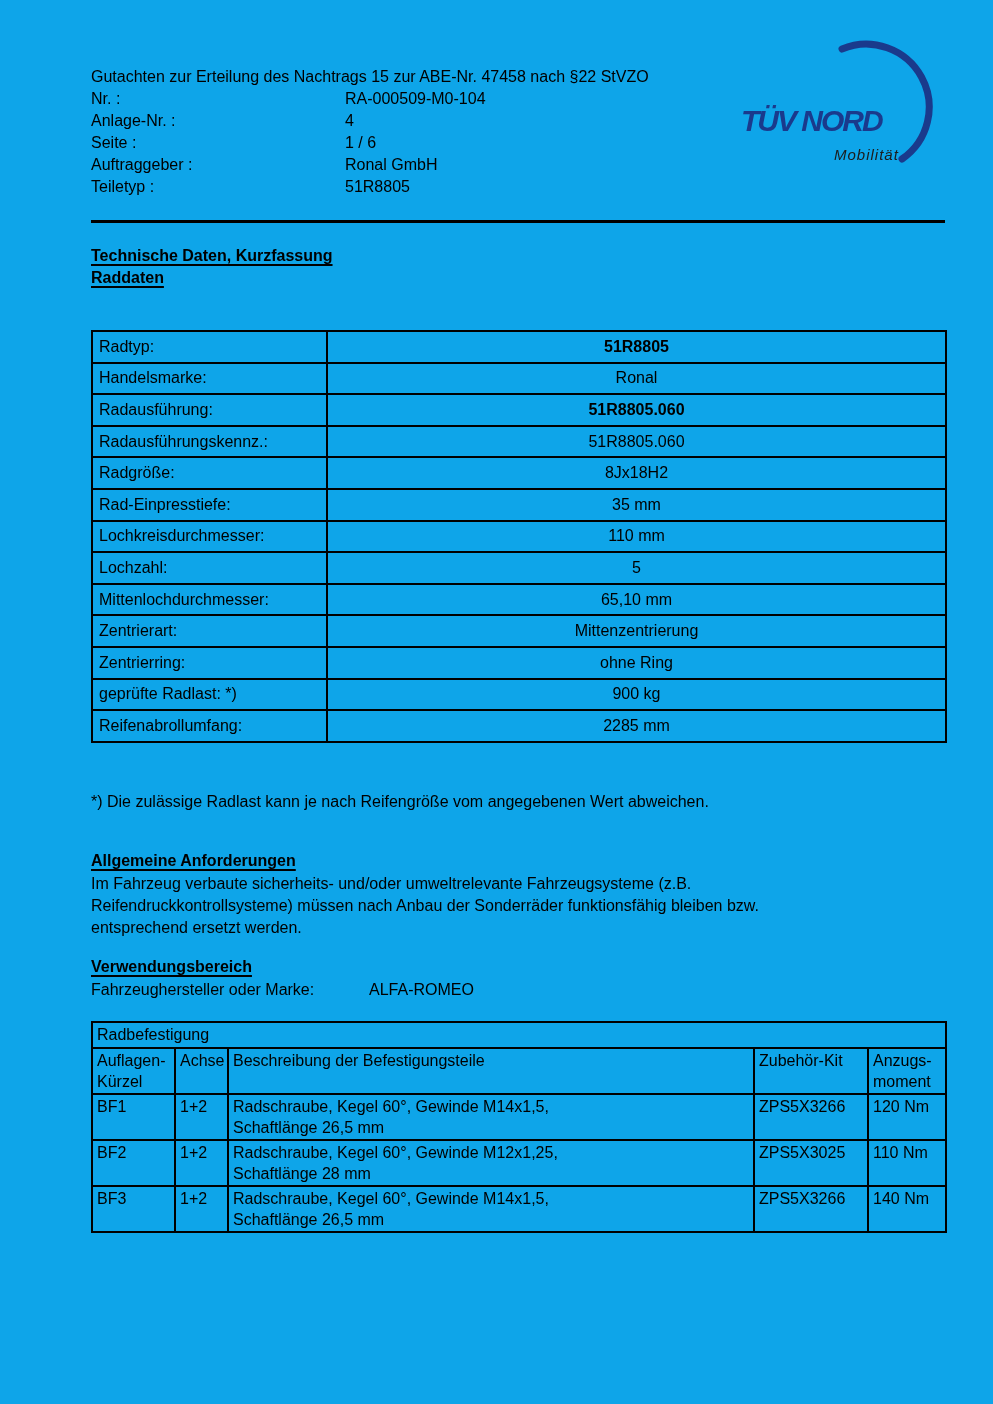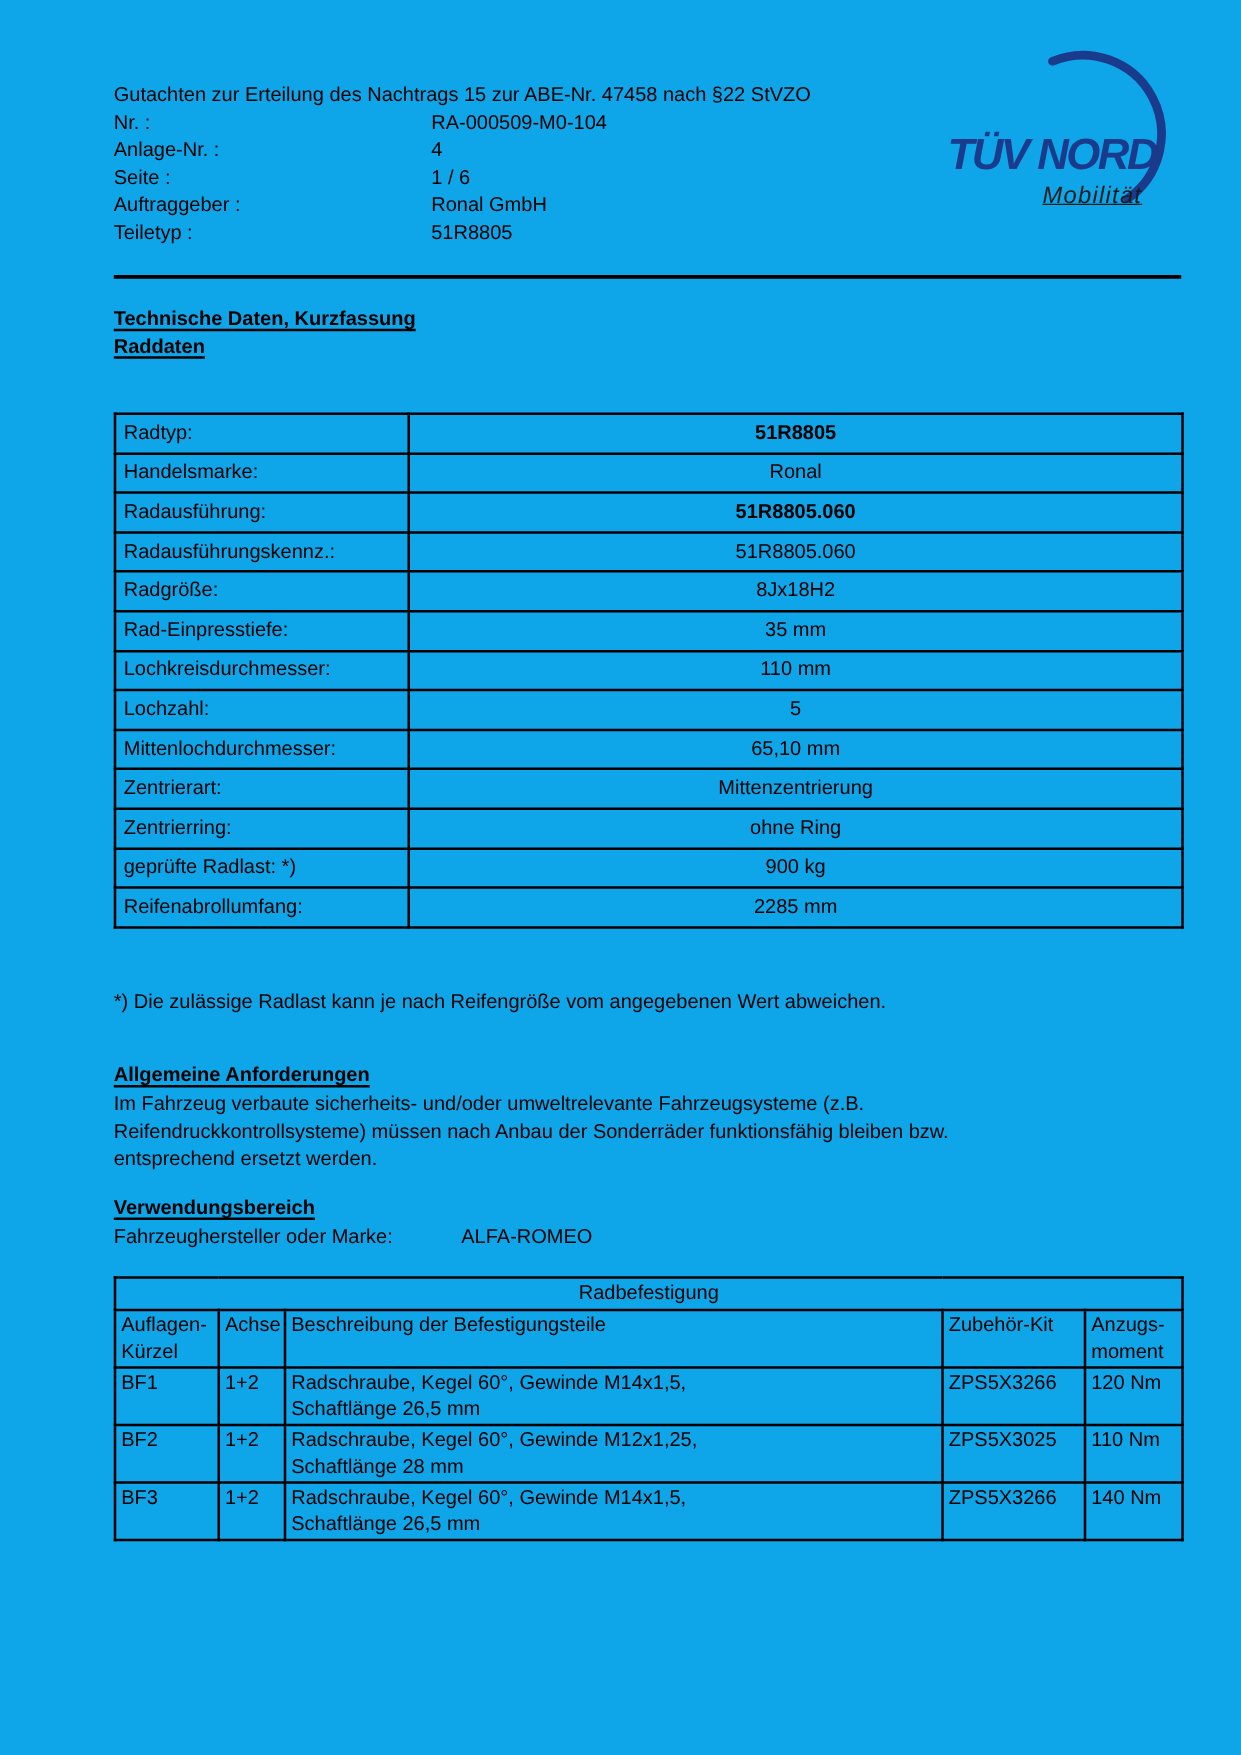--- a/index.html
+++ b/index.html
@@ -24,38 +24,37 @@
     width: 640px;
   }
   .hfield { display: flex; gap: 20px; }
   .hlabel { width: 234px; flex: none; }
 
   
   .logo { position: absolute; left: 741px; top: 38px; width: 215px; height: 138px; }
   .logo svg { position: absolute; left: 0; top: 0; }
   .brand {
     position: absolute;
-    left: 17px;
+    left: 0px;
     top: 66px;
-    font-size: 35px;
+    font-size: 30px;
     font-weight: bold;
     font-style: italic;
     letter-spacing: -2px;
     white-space: nowrap;
   }
   .tagline {
     position: absolute;
     left: 93px;
     top: 108px;
-    font-size: 19px;
+    font-size: 15px;
     font-style: italic;
     letter-spacing: 1px;
     color: #1c1c1c;
     white-space: nowrap;
-    text-decoration: underline;
   }
 
   .rule { position: absolute; left: 91px; top: 220px; width: 854px; height: 3px; background: #000; }
 
   .sec-block { position: absolute; left: 91px; line-height: 22px; }
   .sec-title {
     font-weight: bold;
     text-decoration: underline;
     text-decoration-thickness: 2px;
     text-underline-offset: 3px;
@@ -98,21 +97,21 @@
   #fastening-table td, #fastening-table th {
     border: 2px solid #000;
     vertical-align: top;
     text-align: left;
     font-weight: normal;
     padding: 1px 4px;
     line-height: 21px;
     white-space: pre-line;
     overflow: hidden;
   }
-  #fastening-table .title-cell { height: 22px; text-align: center; }
+  #fastening-table .title-cell { height: 22px; }
   #fastening-table .head-row th { height: 39px; }
   #fastening-table .data-row td { height: 41px; }
 </style>
 </head>
 <body>
 
 <div class="page">
 
   <div class="header-text">
     <div>Gutachten zur Erteilung des Nachtrags 15 zur ABE-Nr. 47458 nach §22 StVZO</div>

